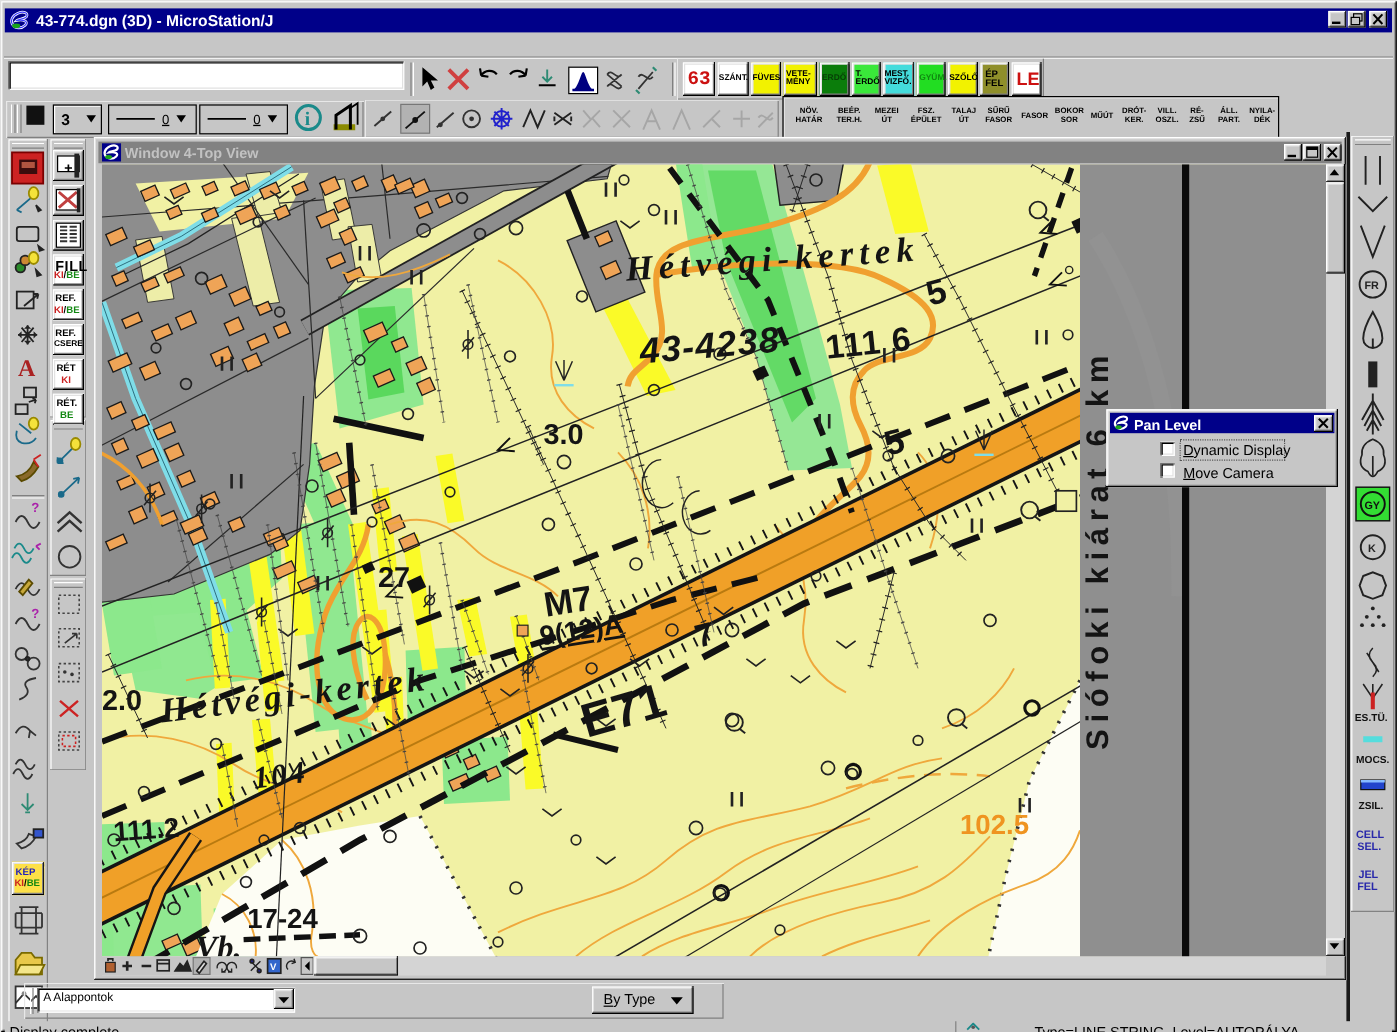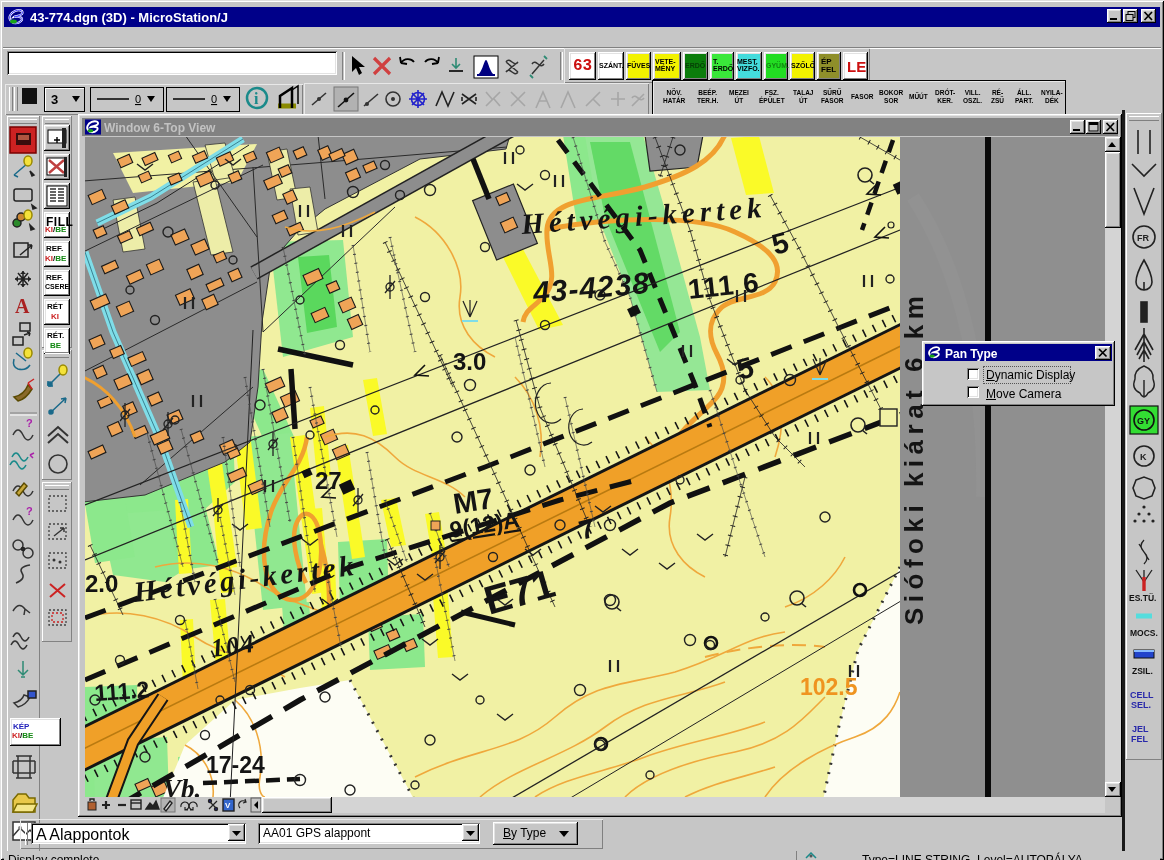--- a/index.html
+++ b/index.html
@@ -216,21 +216,21 @@
 <path d="M8 458 q10 -4 6 -10 q-4 -6 8 -8" stroke="#333"></path>
 <path d="M5 486 q6 -10 12 -2 m0 0 l5 4 m-5 -4 l-1 6" stroke="#333"></path>
 <path d="M5 512 q4 -8 8 0 q4 8 8 0 m-18 8 q4 -8 8 0 q4 8 8 0" stroke="#333"></path>
 <path d="M15 536 v14 m-5 -5 l5 5 l5 -5 m-7 7 h4" stroke="#2e8b74"></path>
 <path d="M6 578 q8 -2 10 -8 l6 2 q-4 8 -12 10 z" fill="none" stroke="#333"></path>
         <rect x="20" y="566" width="8" height="7" fill="#3355cc" stroke="#222"></rect>
 <path d="M2 596 h27" stroke="#808080" stroke-width="1"></path>
         <path d="M2 598 h27" stroke="#fff" stroke-width="1"></path>
 </g>
 </svg>
-<div class="abs b" style="left:10px;top:718px;width:27px;height:28px;background:#ffffff;padding-left:24px;">
+<div class="abs b" style="left:10px;top:718px;width:27px;height:28px;background:#fde047;">
       <div style="position:absolute;left:3px;top:4px;font-size:8px;font-weight:bold;color:#2222bb;">KÉP</div>
       <div style="position:absolute;left:2px;top:13px;font-size:8px;font-weight:bold;"><span style="color:#cc2222">KI</span>/<span style="color:#118811">BE</span></div>
     </div>
 <svg class="abs" style="left:8px;top:752px" width="32" height="96" viewBox="0 0 32 96">
 <g fill="none" stroke="#222" stroke-width="1.5">
 <path d="M8 4 h16 M8 26 h16 M10 4 v22 M22 4 v22 M5 9 h22 M5 21 h22 M5 9 v12 M27 9 v12" stroke="#333"></path>
 <path d="M5 48 l5 -6 h8 l3 4 h6 v14 h-22 z" fill="#e8c84a" stroke="#7a6a00"></path>
         <path d="M5 60 l4 -8 h20 l-4 8 z" fill="#f4e68a" stroke="#7a6a00"></path>
 <rect x="5" y="70" width="22" height="18" fill="#fff" stroke="#333"></rect>
         <path d="M5 84 l7 -8 l6 6 l4 -4 l5 6" stroke="#333"></path>
@@ -344,21 +344,21 @@
 </g>
 </svg>
 
 <div class="abs b" style="left:78px;top:114px;width:1044px;height:703px;"></div>
 <div class="abs" style="left:82px;top:118px;width:1036px;height:18px;background:#828282;"></div>
 <svg class="abs" style="left:85px;top:119px" width="16" height="16" viewBox="0 0 19 18">
       <rect x="0" y="0" width="19" height="18" fill="#000089"></rect>
       <path d="M4 13 C1 10 3 5 8 3 C13 1 17 3 15 6 C13 8 8 8 7 9 C13 8 17 10 14 13 C11 16 6 16 4 13 Z" fill="none" stroke="#fff" stroke-width="2.2"></path>
       <ellipse cx="6.5" cy="13.5" rx="3.4" ry="2" fill="#19a319"></ellipse>
     </svg>
-<div class="abs" style="left:104px;top:121px;font-size:12px;font-weight:bold;color:#c2c2c2;">Window 6-Top View</div>
+<div class="abs" style="left:104px;top:121px;font-size:12px;font-weight:bold;color:#c2c2c2;">Window 4-Top View</div>
 <div class="abs b" style="left:1070px;top:120px;width:15px;height:14px;">
       <div class="abs" style="left:3px;top:9px;width:7px;height:2px;background:#000;"></div>
     </div>
 <div class="abs b" style="left:1086px;top:120px;width:15px;height:14px;"><svg width="15" height="14">
         <rect x="3" y="2.5" width="9" height="8.5" fill="none" stroke="#000" stroke-width="1"></rect>
         <rect x="3" y="2.5" width="9" height="2.5" fill="#000"></rect>
       </svg></div>
 <div class="abs b" style="left:1103px;top:120px;width:15px;height:14px;"><svg width="15" height="14">
         <path d="M3.5 3 L11 11 M11 3 L3.5 11" stroke="#000" stroke-width="1.7"></path>
       </svg></div>
@@ -986,40 +986,34 @@
 </svg>
 <div class="abs b" style="left:262px;top:797px;width:70px;height:16px;"></div>
 
 <div class="abs b" style="left:922px;top:341px;width:193px;height:65px;"></div>
 <div class="abs" style="left:925px;top:344px;width:187px;height:17px;background:#000089;"></div>
 <svg class="abs" style="left:927px;top:345px" width="15" height="15" viewBox="0 0 19 18">
       <rect width="19" height="18" fill="#000089"></rect>
       <path d="M4 13 C1 10 3 5 8 3 C13 1 17 3 15 6 C13 8 8 8 7 9 C13 8 17 10 14 13 C11 16 6 16 4 13 Z" fill="none" stroke="#fff" stroke-width="2.2"></path>
       <ellipse cx="6.5" cy="13.5" rx="3.4" ry="2" fill="#19a319"></ellipse>
     </svg>
-<div class="abs" style="left:945px;top:347px;font-size:12px;font-weight:bold;color:#fff;">Pan Type</div>
+<div class="abs" style="left:945px;top:347px;font-size:12px;font-weight:bold;color:#fff;">Pan Level</div>
 <div class="abs b" style="left:1095px;top:346px;width:16px;height:14px;"><svg width="16" height="14">
         <path d="M4 3 L11.5 10.5 M11.5 3 L4 10.5" stroke="#000" stroke-width="1.7"></path>
       </svg></div>
 <div class="abs sunk" style="left:967px;top:368px;width:12px;height:12px;background:#fff;"></div>
 <div class="abs" style="left:983px;top:366px;width:86px;height:16px;border:1px dotted #555;"></div>
 <div class="abs" style="left:986px;top:368px;font-size:12px;color:#000;"><u>D</u>ynamic Display</div>
 <div class="abs sunk" style="left:967px;top:386px;width:12px;height:12px;background:#fff;"></div>
 <div class="abs" style="left:986px;top:387px;font-size:12px;color:#000;"><u>M</u>ove Camera</div>
 
 <div class="abs grp" style="left:20px;top:819px;width:583px;height:30px;"></div>
 <div class="abs" style="left:25px;top:823px;width:3px;height:22px;box-shadow:inset 1px 0 0 #fff,inset -1px 0 0 #808080;"></div>
 <div class="abs sunk" style="left:31px;top:823px;width:215px;height:21px;background:#fff;">
-      <span style="position:absolute;left:5px;top:3px;font-size:16px;">A Alappontok</span>
-      <div class="b" style="position:absolute;right:1px;top:1px;width:17px;height:17px;"><svg width="17" height="17">
-          <path d="M4 7 L13 7 L8.5 12 Z" fill="#000"></path>
-        </svg></div>
-    </div>
-<div class="abs sunk" style="left:258px;top:823px;width:222px;height:21px;background:#fff;">
-      <span style="position:absolute;left:5px;top:3px;font-size:12px;">AA01 GPS alappont</span>
+      <span style="position:absolute;left:5px;top:3px;font-size:10px;">A Alappontok</span>
       <div class="b" style="position:absolute;right:1px;top:1px;width:17px;height:17px;"><svg width="17" height="17">
           <path d="M4 7 L13 7 L8.5 12 Z" fill="#000"></path>
         </svg></div>
     </div>
 <div class="abs b" style="left:493px;top:822px;width:85px;height:23px;">
       <span style="position:absolute;left:10px;top:4px;font-size:12px;"><u>B</u>y Type</span>
       <svg style="position:absolute;right:8px;top:7px" width="12" height="10">
         <path d="M1 2 L11 2 L6 8 Z" fill="#000"></path>
       </svg>
     </div>

